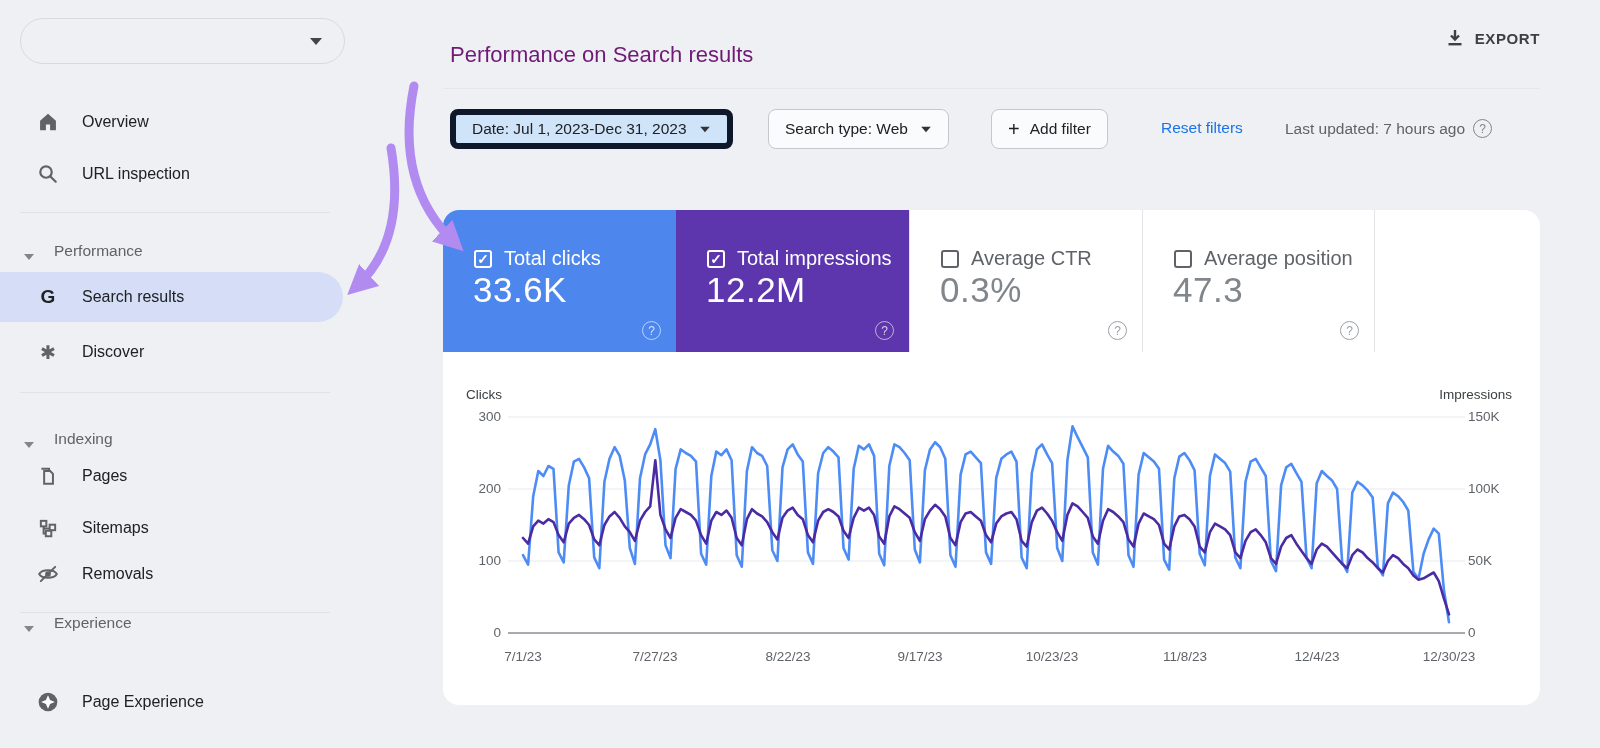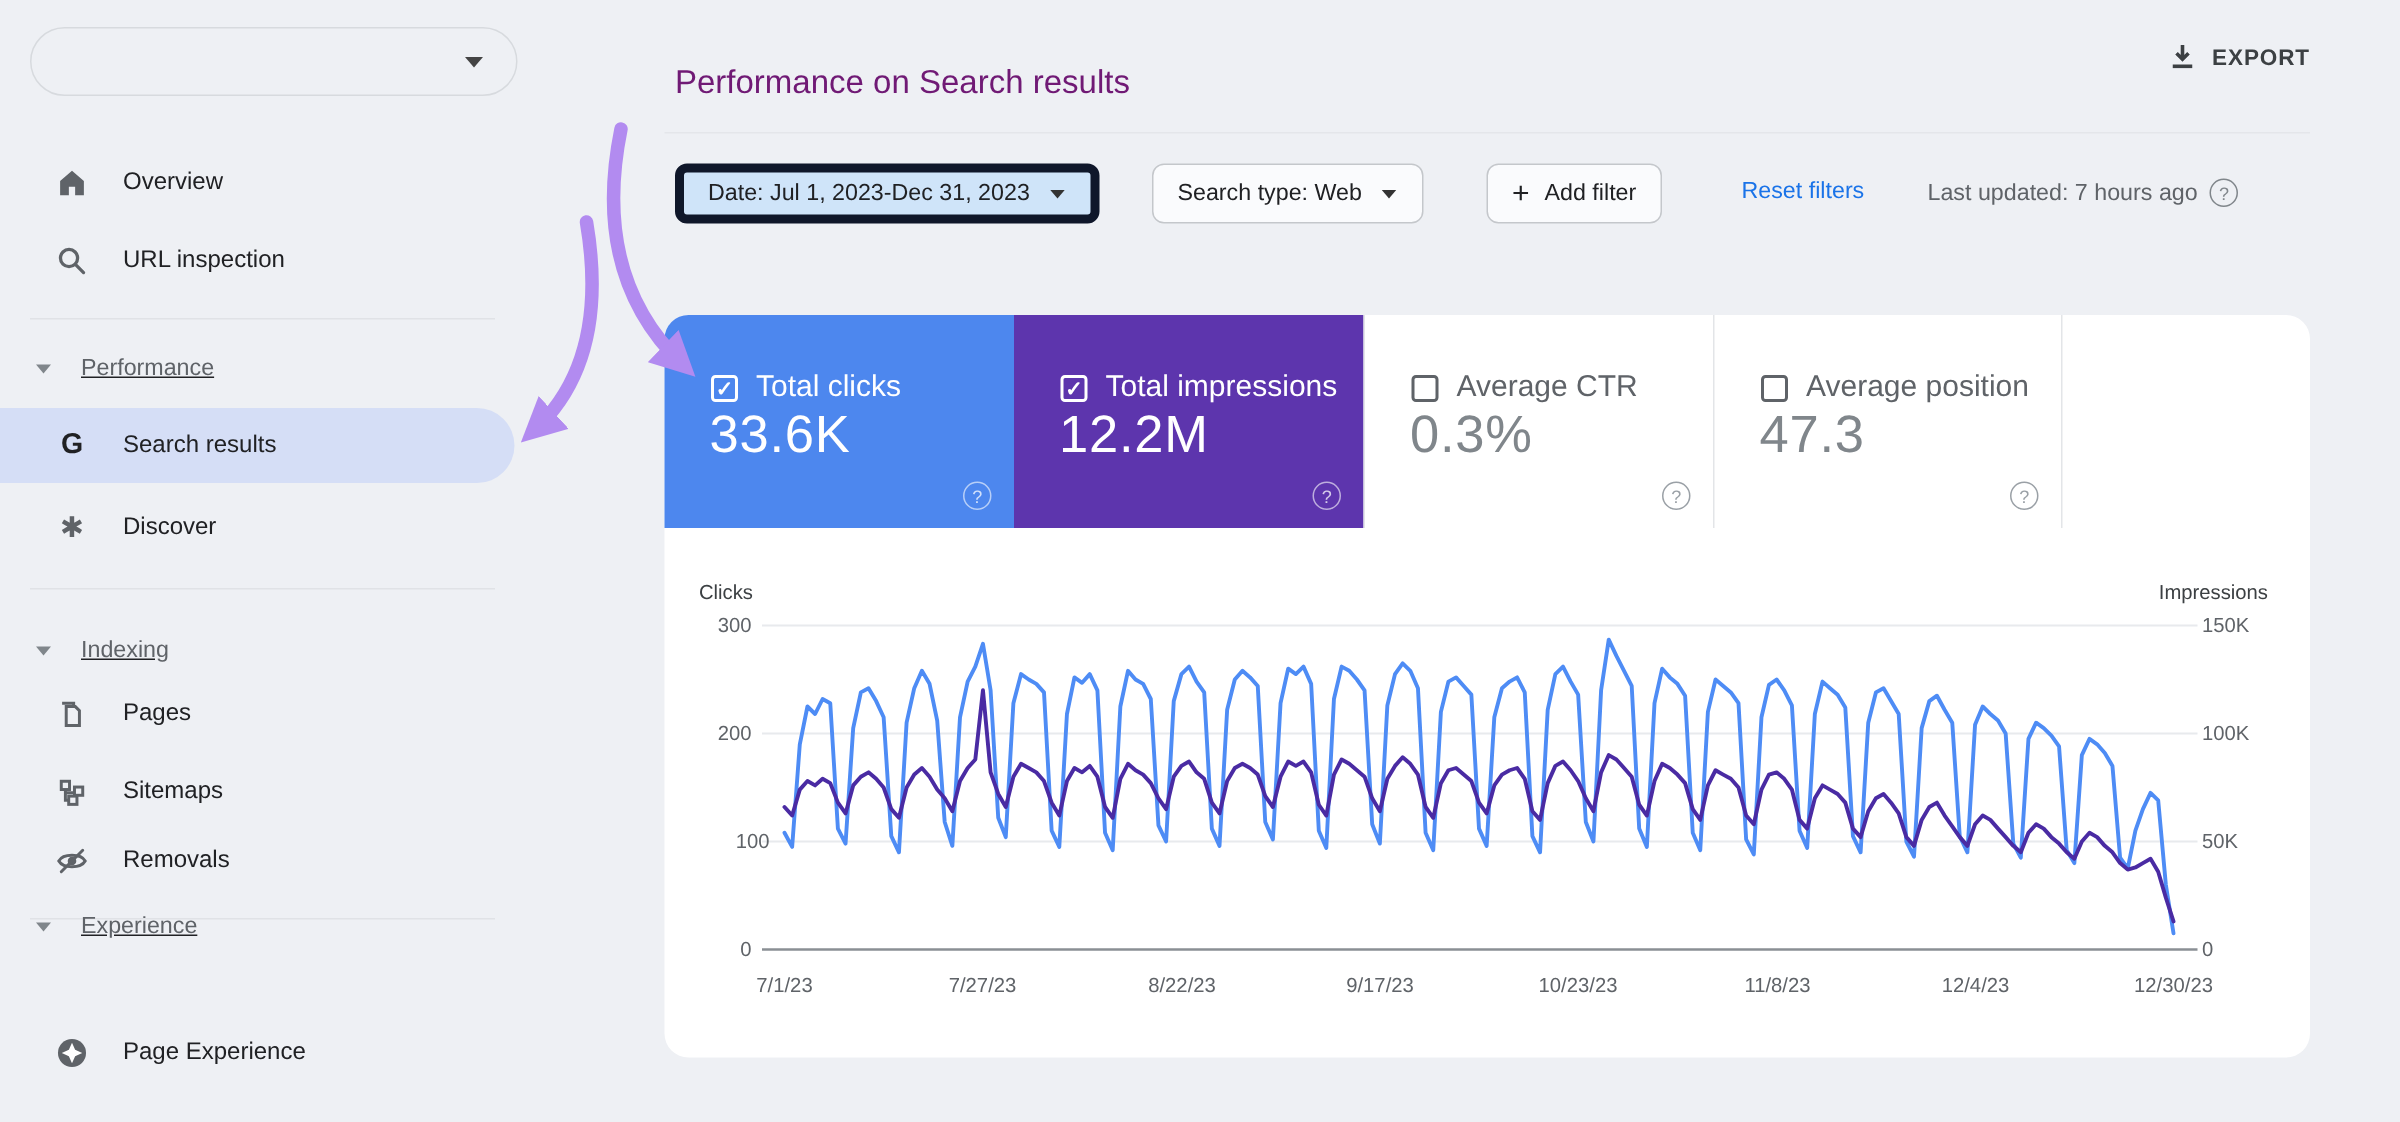--- a/index.html
+++ b/index.html
@@ -11,21 +11,21 @@
   .prop-pill { position:absolute; left:20px; top:18px; width:325px; height:46px; border:1px solid #d7dade; border-radius:24px; }
   .caret-down { width:0; height:0; border-left:6px solid transparent; border-right:6px solid transparent; border-top:7px solid #5f6368; display:inline-block; }
   .prop-pill .caret-down { position:absolute; right:22px; top:19px; border-top-color:#444; }
   .nav-row { position:absolute; left:0; width:343px; height:36px; display:flex; align-items:center; cursor:pointer; }
   .nav-row .nicon { width:24px; height:24px; margin-left:36px; display:flex; align-items:center; justify-content:center; flex:0 0 24px; }
   .nav-row .nlabel { margin-left:22px; font-size:16px; color:#202124; }
   .nav-row.selected { height:50px; border-radius:0 25px 25px 0; }
   .g-glyph { font-size:19px; font-weight:bold; color:#202124; }
   .ast-glyph { font-size:19px; color:#5f6368; }
   .sb-divider { position:absolute; left:20px; width:310px; height:1px; background:#e0e2e6; }
-  .sec-header { position:absolute; left:24px; width:300px; height:28px; display:flex; align-items:center; cursor:pointer;text-decoration:underline; }
+  .sec-header { position:absolute; left:24px; width:300px; height:28px; display:flex; align-items:flex-end; cursor:pointer; }
   .sec-header .tri { width:0; height:0; border-left:5px solid transparent; border-right:5px solid transparent; border-top:6px solid #80868b; margin-right:20px; }
   .sec-header .shlabel { font-size:15.5px; color:#5f6368; }
 
   
   .main { position:absolute; left:443px; top:0; width:1097px; height:748px; }
   .page-title { position:absolute; left:7px; top:32px; font-size:22px; font-weight:500; color:#701a75;margin-top:10px; }
   .export-btn { position:absolute; right:0; top:28px; display:flex; align-items:center; gap:10px; cursor:pointer; color:#3c4043; font-size:15px; font-weight:bold; letter-spacing:.6px; }
   .hdr-divider { position:absolute; left:0; top:88px; width:1097px; height:1px; background:#e4e6ea; }
 
   .chip { position:absolute; top:109px; height:40px; display:flex; align-items:center; border-radius:8px; font-size:15.5px; color:#202124; cursor:pointer; padding:0 16px; }
@@ -273,21 +273,21 @@
           <line x1="65" x2="1022" y1="281" y2="281" stroke="#8a8f94" stroke-width="1.6"></line>
           <polyline points="80.0,203.2 85.1,212.6 90.2,144.2 95.3,119.0 100.4,124.0 105.4,114.0 110.5,116.8 115.6,200.4 120.7,210.4 125.8,133.4 130.9,109.6 136.0,106.8 141.1,115.4 146.1,126.2 151.2,205.4 156.3,216.2 161.4,129.8 166.5,106.8 171.6,95.2 176.7,103.9 181.8,128.4 186.8,196.0 191.9,211.9 197.0,126.2 202.1,102.4 207.2,92.4 212.3,77.2 217.4,108.2 222.5,193.2 227.5,206.1 232.6,116.8 237.7,97.4 242.8,101.0 247.9,103.9 253.0,109.6 258.1,201.8 263.2,212.6 268.3,124.0 273.3,99.6 278.4,103.2 283.5,97.4 288.6,108.2 293.7,203.2 298.8,214.8 303.9,119.0 309.0,95.2 314.0,101.0 319.1,103.9 324.2,114.0 329.3,198.2 334.4,209.0 339.5,115.4 344.6,97.4 349.7,92.4 354.7,102.4 359.8,109.6 364.9,200.4 370.0,211.9 375.1,121.2 380.2,101.0 385.3,95.2 390.4,99.6 395.5,105.3 400.5,196.0 405.6,207.6 410.7,116.8 415.8,93.8 420.9,97.4 426.0,92.4 431.1,103.9 436.2,201.8 441.2,213.3 446.3,114.0 451.4,92.4 456.5,95.2 461.6,101.0 466.7,108.2 471.8,197.5 476.9,210.4 481.9,118.3 487.0,97.4 492.1,90.2 497.2,95.2 502.3,106.8 507.4,203.2 512.5,214.8 517.6,122.6 522.6,102.4 527.7,99.6 532.8,105.3 537.9,111.1 543.0,200.4 548.1,211.9 553.2,126.2 558.3,106.8 563.4,102.4 568.4,99.6 573.5,109.6 578.6,205.4 583.7,216.2 588.8,121.2 593.9,97.4 599.0,92.4 604.1,102.4 609.1,111.1 614.2,196.0 619.3,209.0 624.4,108.2 629.5,74.4 634.6,85.2 639.7,95.2 644.8,105.3 649.8,200.4 654.9,212.6 660.0,116.8 665.1,93.8 670.2,99.6 675.3,103.9 680.4,111.8 685.5,203.2 690.5,214.8 695.6,122.6 700.7,101.0 705.8,105.3 710.9,109.6 716.0,116.8 721.1,207.6 726.2,217.6 731.3,126.2 736.3,104.6 741.4,101.0 746.5,108.2 751.6,118.3 756.7,201.8 761.8,213.3 766.9,124.0 772.0,102.4 777.0,106.8 782.1,111.1 787.2,119.7 792.3,205.4 797.4,216.2 802.5,129.8 807.6,109.6 812.7,106.8 817.7,115.4 822.8,124.0 827.9,209.0 833.0,219.1 838.1,133.4 843.2,115.4 848.3,111.8 853.4,121.2 858.5,129.8 863.5,205.4 868.6,216.2 873.7,131.2 878.8,119.0 883.9,124.0 889.0,128.4 894.1,137.0 899.2,210.4 904.2,219.8 909.3,140.6 914.4,129.8 919.5,133.4 924.6,138.4 929.7,145.6 934.8,214.8 939.9,223.4 944.9,151.4 950.0,140.6 955.1,144.2 960.2,150.0 965.3,158.6 970.4,219.8 975.5,227.0 980.6,201.8 985.6,187.4 990.7,176.6 995.8,181.6 1000.9,237.8 1006.0,270.2" fill="none" stroke="#4e8cf5" stroke-width="2.6" stroke-linejoin="round" stroke-linecap="round"></polyline>
           <polyline points="80.0,186.0 85.1,191.7 90.2,174.4 95.3,168.7 100.4,171.6 105.4,167.2 110.5,170.1 115.6,183.1 120.7,190.3 125.8,171.6 130.9,165.8 136.0,162.9 141.1,167.2 146.1,173.0 151.2,187.4 156.3,193.2 161.4,173.0 166.5,164.4 171.6,160.0 176.7,165.8 181.8,174.4 186.8,180.2 191.9,188.8 197.0,168.7 202.1,160.0 207.2,154.3 212.3,108.2 217.4,162.9 222.5,177.3 227.5,186.0 232.6,165.8 237.7,157.2 242.8,160.0 247.9,162.9 253.0,168.7 258.1,183.1 263.2,191.7 268.3,168.7 273.3,160.0 278.4,162.9 283.5,158.6 288.6,165.8 293.7,186.0 298.8,193.2 303.9,167.2 309.0,157.2 314.0,161.5 319.1,164.4 324.2,170.1 329.3,180.2 334.4,187.4 339.5,165.8 344.6,158.6 349.7,155.7 354.7,162.9 359.8,167.2 364.9,183.1 370.0,190.3 375.1,168.7 380.2,160.0 385.3,157.2 390.4,160.0 395.5,164.4 400.5,178.8 405.6,186.0 410.7,165.8 415.8,155.7 420.9,158.6 426.0,155.7 431.1,162.9 436.2,184.5 441.2,191.7 446.3,164.4 451.4,154.3 456.5,157.2 461.6,161.5 466.7,165.8 471.8,180.2 476.9,188.8 481.9,167.2 487.0,158.6 492.1,152.8 497.2,157.2 502.3,164.4 507.4,186.0 512.5,193.2 517.6,170.1 522.6,161.5 527.7,160.0 532.8,164.4 537.9,168.7 543.0,183.1 548.1,190.3 553.2,171.6 558.3,164.4 563.4,161.5 568.4,160.0 573.5,167.2 578.6,188.8 583.7,194.6 588.8,170.1 593.9,158.6 599.0,155.7 604.1,161.5 609.1,168.7 614.2,180.2 619.3,188.8 624.4,162.9 629.5,151.4 634.6,154.3 639.7,160.0 644.8,165.8 649.8,184.5 654.9,191.7 660.0,168.7 665.1,157.2 670.2,160.0 675.3,164.4 680.4,170.1 685.5,187.4 690.5,194.6 695.6,171.6 700.7,161.5 705.8,164.4 710.9,167.2 716.0,173.0 721.1,191.7 726.2,197.5 731.3,174.4 736.3,164.4 741.4,162.9 746.5,167.2 751.6,174.4 756.7,194.6 761.8,200.4 766.9,180.2 772.0,171.6 777.0,174.4 782.1,177.3 787.2,183.1 792.3,200.4 797.4,206.1 802.5,188.8 807.6,180.2 812.7,177.3 817.7,183.1 822.8,190.3 827.9,206.1 833.0,211.9 838.1,194.6 843.2,186.0 848.3,183.1 853.4,191.7 858.5,198.9 863.5,206.1 868.6,211.9 873.7,197.5 878.8,191.7 883.9,194.6 889.0,200.4 894.1,206.1 899.2,211.9 904.2,216.2 909.3,203.2 914.4,197.5 919.5,200.4 924.6,206.1 929.7,210.4 934.8,216.2 939.9,220.5 944.9,209.0 950.0,203.2 955.1,206.1 960.2,211.9 965.3,216.2 970.4,223.4 975.5,227.7 980.6,226.3 985.6,223.4 990.7,220.5 995.8,229.2 1000.9,246.4 1006.0,262.3" fill="none" stroke="#4a2ba3" stroke-width="2.6" stroke-linejoin="round" stroke-linecap="round"></polyline>
         </svg>
 
       <div class="ax-title" style="left:23px; top:35px;">Clicks</div>
       <div class="ax-title" style="right:28px; top:35px;">Impressions</div>
 
       <div class="ytick left" style="top:57px;">300</div>
       <div class="ytick left" style="top:129px;">200</div>
-      <div class="ytick left" style="top:201px;margin-left:12px;">100</div>
+      <div class="ytick left" style="top:201px;">100</div>
       <div class="ytick left" style="top:273px;">0</div>
 
       <div class="ytick right" style="top:57px;">150K</div>
       <div class="ytick right" style="top:129px;">100K</div>
       <div class="ytick right" style="top:201px;">50K</div>
       <div class="ytick right" style="top:273px;">0</div>
 
       <div class="xtick" style="left:80px;">7/1/23</div>
       <div class="xtick" style="left:212px;">7/27/23</div>
       <div class="xtick" style="left:345px;">8/22/23</div>

